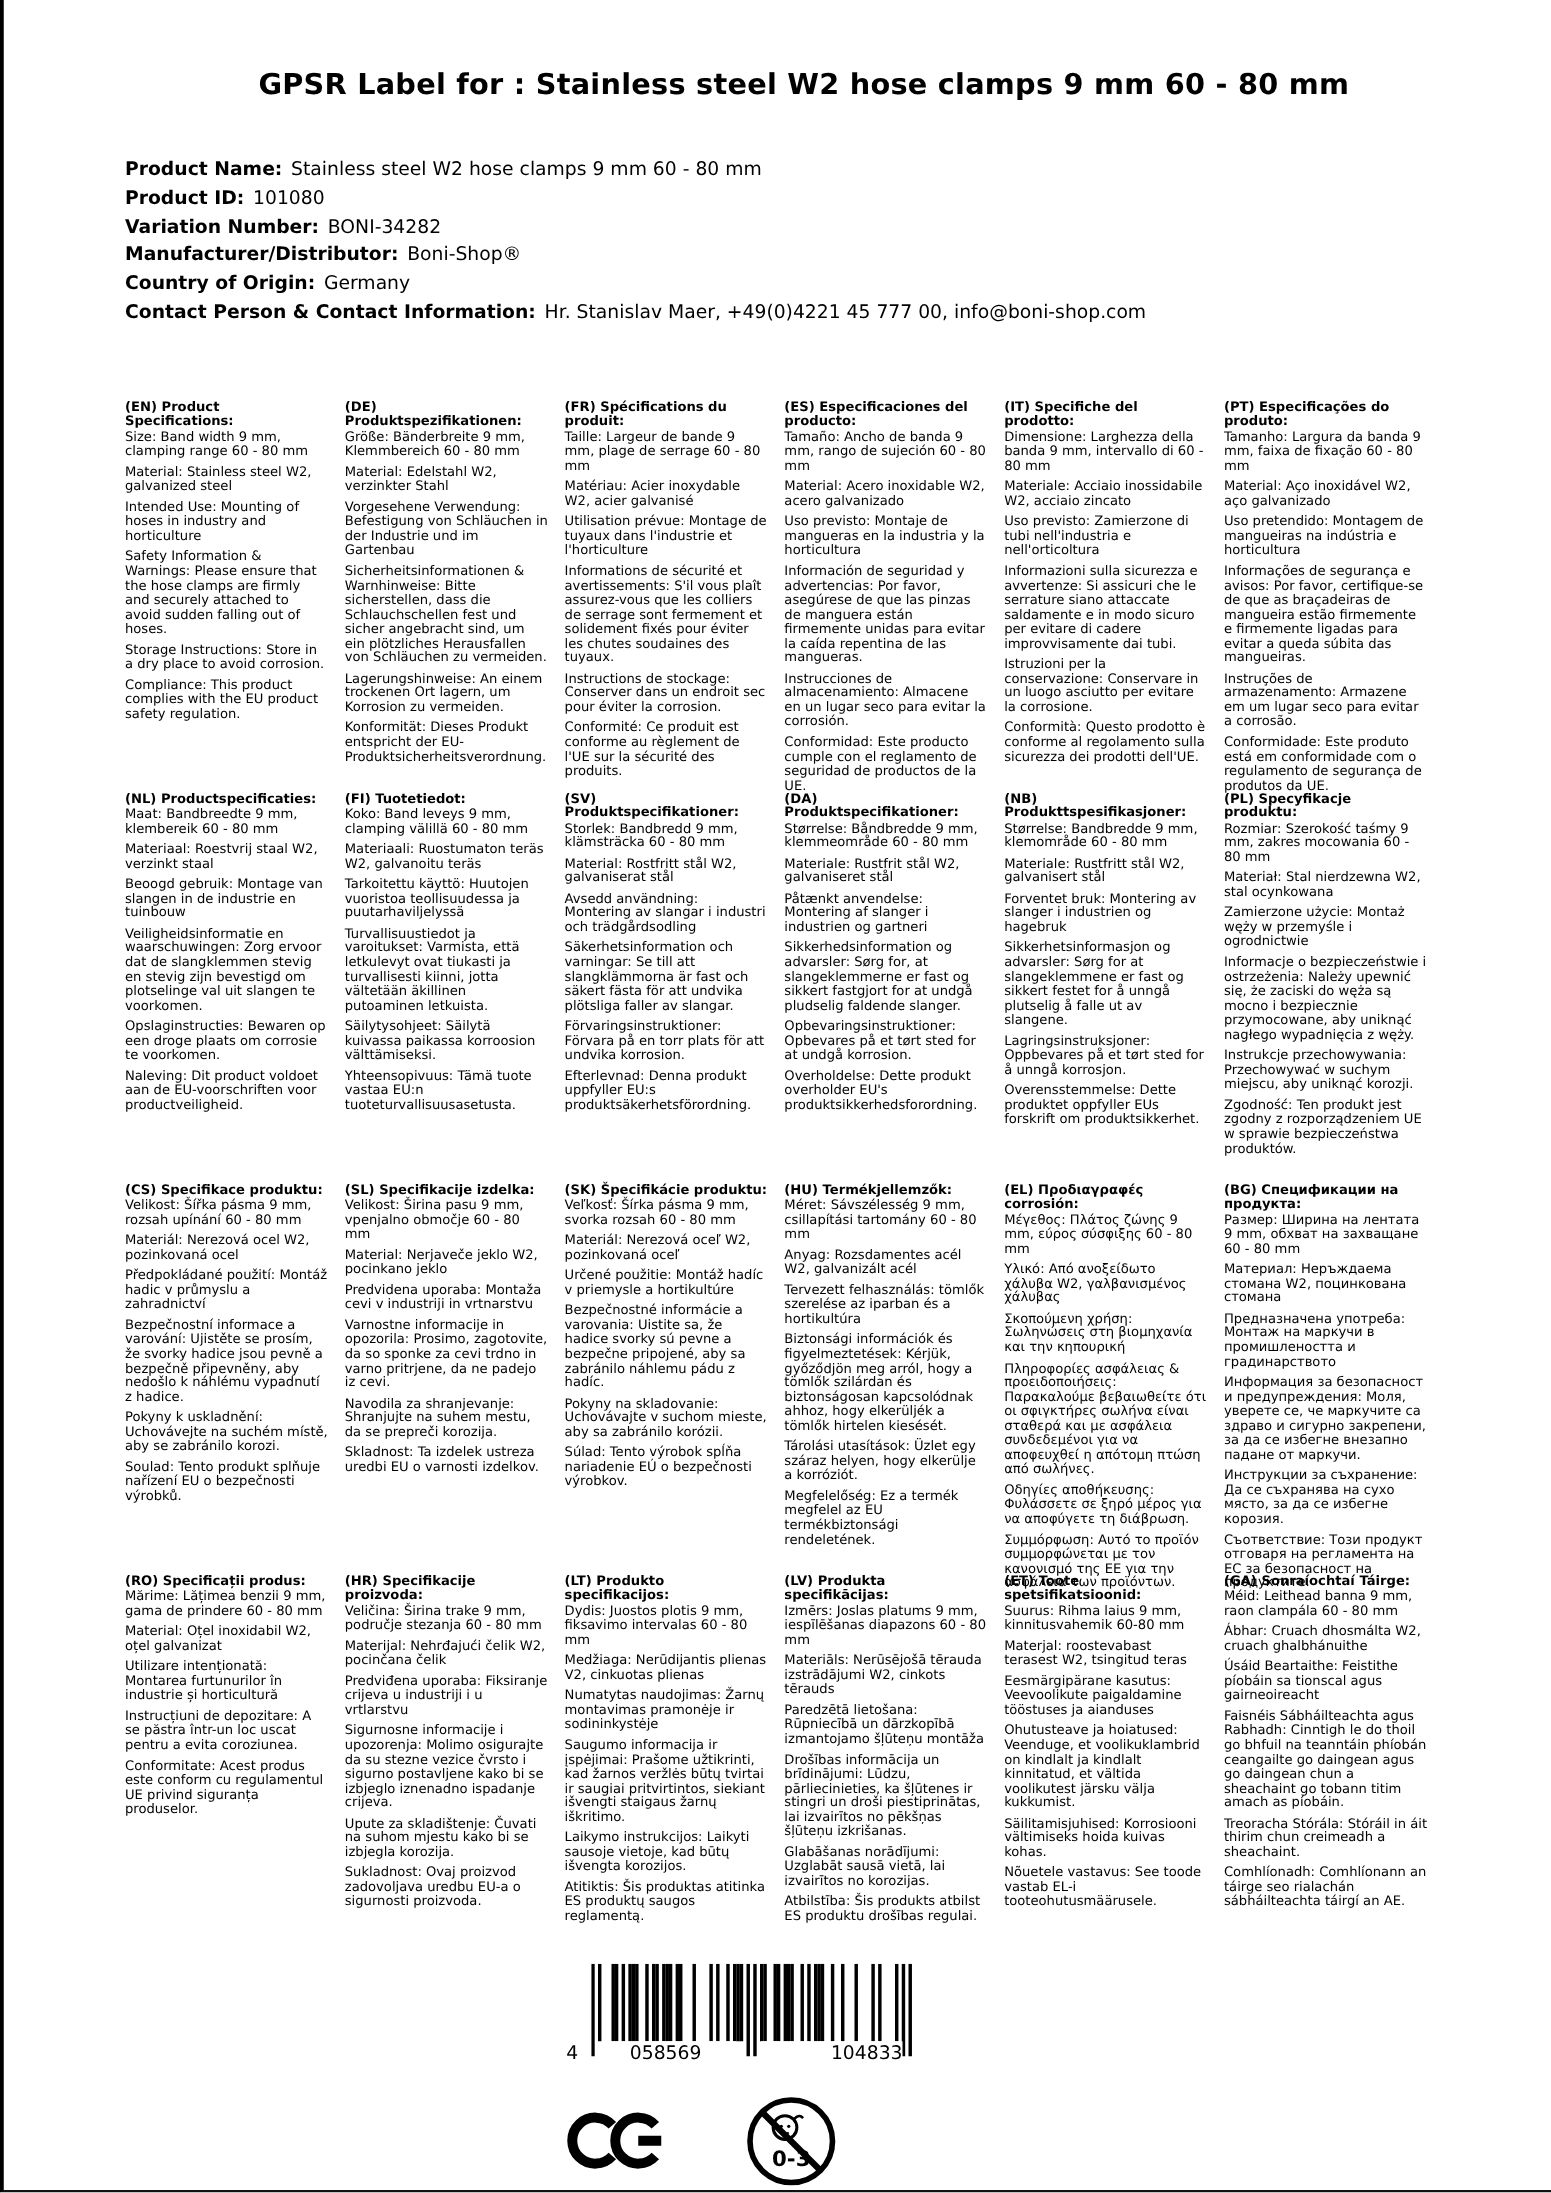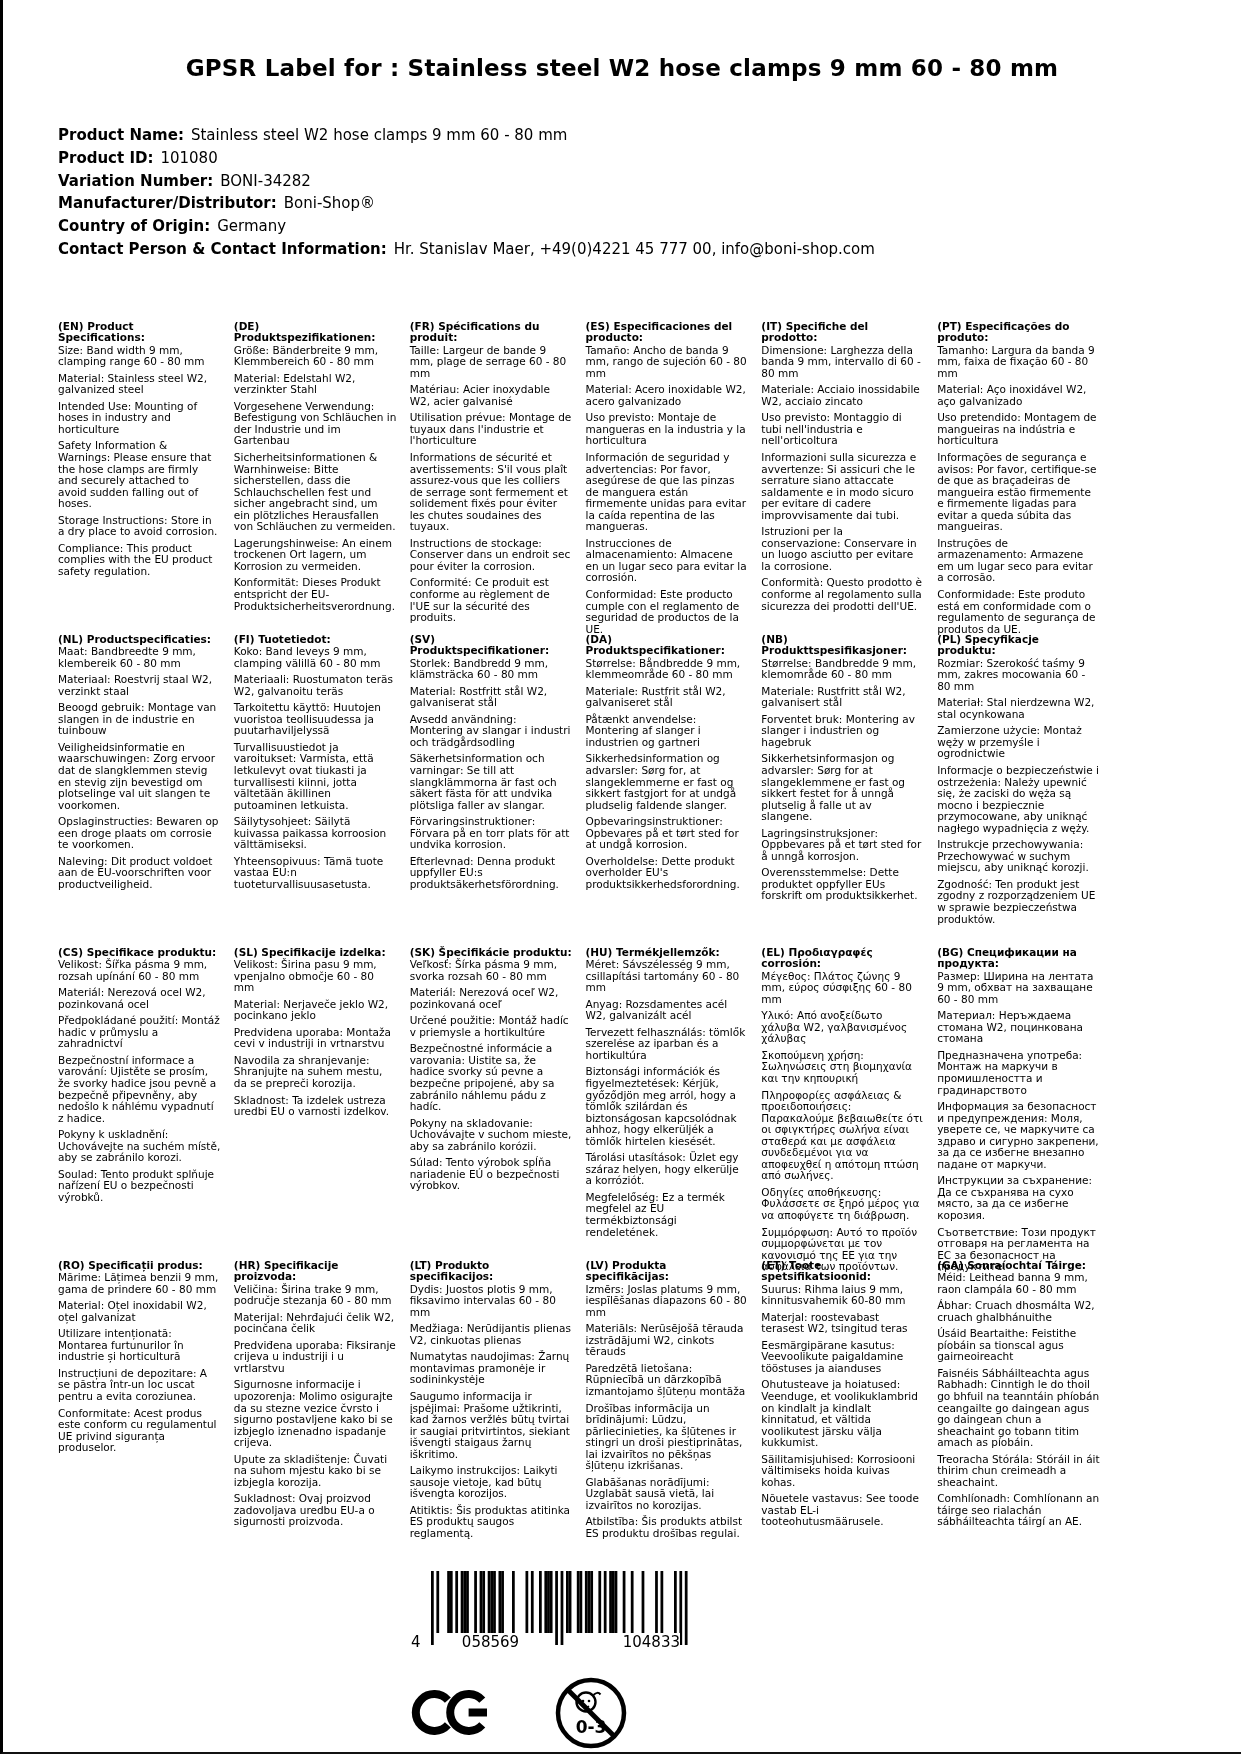--- a/index.html
+++ b/index.html
@@ -1,19 +1,19 @@
 <!DOCTYPE html>
 <html><head>
 <meta charset="utf-8">
 <style>
   html,body{margin:0;padding:0;background:#fff;}
   .page{
     width:1241px;height:1754px;position:relative;background:#fff;color:#000;
     box-sizing:border-box;border-left:3px solid #000;border-bottom:2px solid #111;
-    font-family:"DejaVu Sans", sans-serif;overflow:hidden;
+    font-family:"DejaVu Sans", sans-serif;overflow:hidden;padding-left:42px;
   }
   .title{
     text-align:center;font-size:23px;font-weight:bold;margin:0;
     padding-top:55px;letter-spacing:0.2px;
   }
   .product-info{margin:44px 0 0 55px;font-size:15px;line-height:1.45;}
   .info-row{margin-bottom:1px;}
   .info-label{font-weight:bold;margin-right:7px;}
   .lang-grid{
     margin:60px 0 0 55px;width:1042px;
@@ -105,21 +105,21 @@
         <p class="lang-par">Uso previsto: Montaje de mangueras en la industria y la horticultura</p>
         <p class="lang-par">Información de seguridad y advertencias: Por favor, asegúrese de que las pinzas de manguera están firmemente unidas para evitar la caída repentina de las mangueras.</p>
         <p class="lang-par">Instrucciones de almacenamiento: Almacene en un lugar seco para evitar la corrosión.</p>
         <p class="lang-par">Conformidad: Este producto cumple con el reglamento de seguridad de productos de la UE.</p>
       </div>
 
   <div class="lang-block">
     <div class="lang-header">(IT) Specifiche del prodotto:</div>
   <p class="lang-par">Dimensione: Larghezza della banda 9 mm, intervallo di 60 - 80 mm</p>
         <p class="lang-par">Materiale: Acciaio inossidabile W2, acciaio zincato</p>
-        <p class="lang-par">Uso previsto: Montaggio di tubi nell'industria e nell'orticoltura</p>
+        <p class="lang-par">Uso previsto: Zamierzone di tubi nell'industria e nell'orticoltura</p>
         <p class="lang-par">Informazioni sulla sicurezza e avvertenze: Si assicuri che le serrature siano attaccate saldamente e in modo sicuro per evitare di cadere improvvisamente dai tubi.</p>
         <p class="lang-par">Istruzioni per la conservazione: Conservare in un luogo asciutto per evitare la corrosione.</p>
         <p class="lang-par">Conformità: Questo prodotto è conforme al regolamento sulla sicurezza dei prodotti dell'UE.</p>
       </div>
 
   <div class="lang-block">
     <div class="lang-header">(PT) Especificações do produto:</div>
   <p class="lang-par">Tamanho: Largura da banda 9 mm, faixa de fixação 60 - 80 mm</p>
         <p class="lang-par">Material: Aço inoxidável W2, aço galvanizado</p>
         <p class="lang-par">Uso pretendido: Montagem de mangueiras na indústria e horticultura</p>
@@ -196,20 +196,21 @@
         <p class="lang-par">Bezpečnostní informace a varování: Ujistěte se prosím, že svorky hadice jsou pevně a bezpečně připevněny, aby nedošlo k náhlému vypadnutí z hadice.</p>
         <p class="lang-par">Pokyny k uskladnění: Uchovávejte na suchém místě, aby se zabránilo korozi.</p>
         <p class="lang-par">Soulad: Tento produkt splňuje nařízení EU o bezpečnosti výrobků.</p>
       </div>
 
   <div class="lang-block">
     <div class="lang-header">(SL) Specifikacije izdelka:</div>
   <p class="lang-par">Velikost: Širina pasu 9 mm, vpenjalno območje 60 - 80 mm</p>
         <p class="lang-par">Material: Nerjaveče jeklo W2, pocinkano jeklo</p>
         <p class="lang-par">Predvidena uporaba: Montaža cevi v industriji in vrtnarstvu</p>
+        <p class="lang-par">Varnostne informacije in opozorila: Prosimo, zagotovite, da so sponke za cevi trdno in varno pritrjene, da ne padejo iz cevi.</p>
         <p class="lang-par">Navodila za shranjevanje: Shranjujte na suhem mestu, da se prepreči korozija.</p>
         <p class="lang-par">Skladnost: Ta izdelek ustreza uredbi EU o varnosti izdelkov.</p>
       </div>
 
   <div class="lang-block">
     <div class="lang-header">(SK) Špecifikácie produktu:</div>
   <p class="lang-par">Veľkosť: Šírka pásma 9 mm, svorka rozsah 60 - 80 mm</p>
         <p class="lang-par">Materiál: Nerezová oceľ W2, pozinkovaná oceľ</p>
         <p class="lang-par">Určené použitie: Montáž hadíc v priemysle a hortikultúre</p>
         <p class="lang-par">Bezpečnostné informácie a varovania: Uistite sa, že hadice svorky sú pevne a bezpečne pripojené, aby sa zabránilo náhlemu pádu z hadíc.</p>

